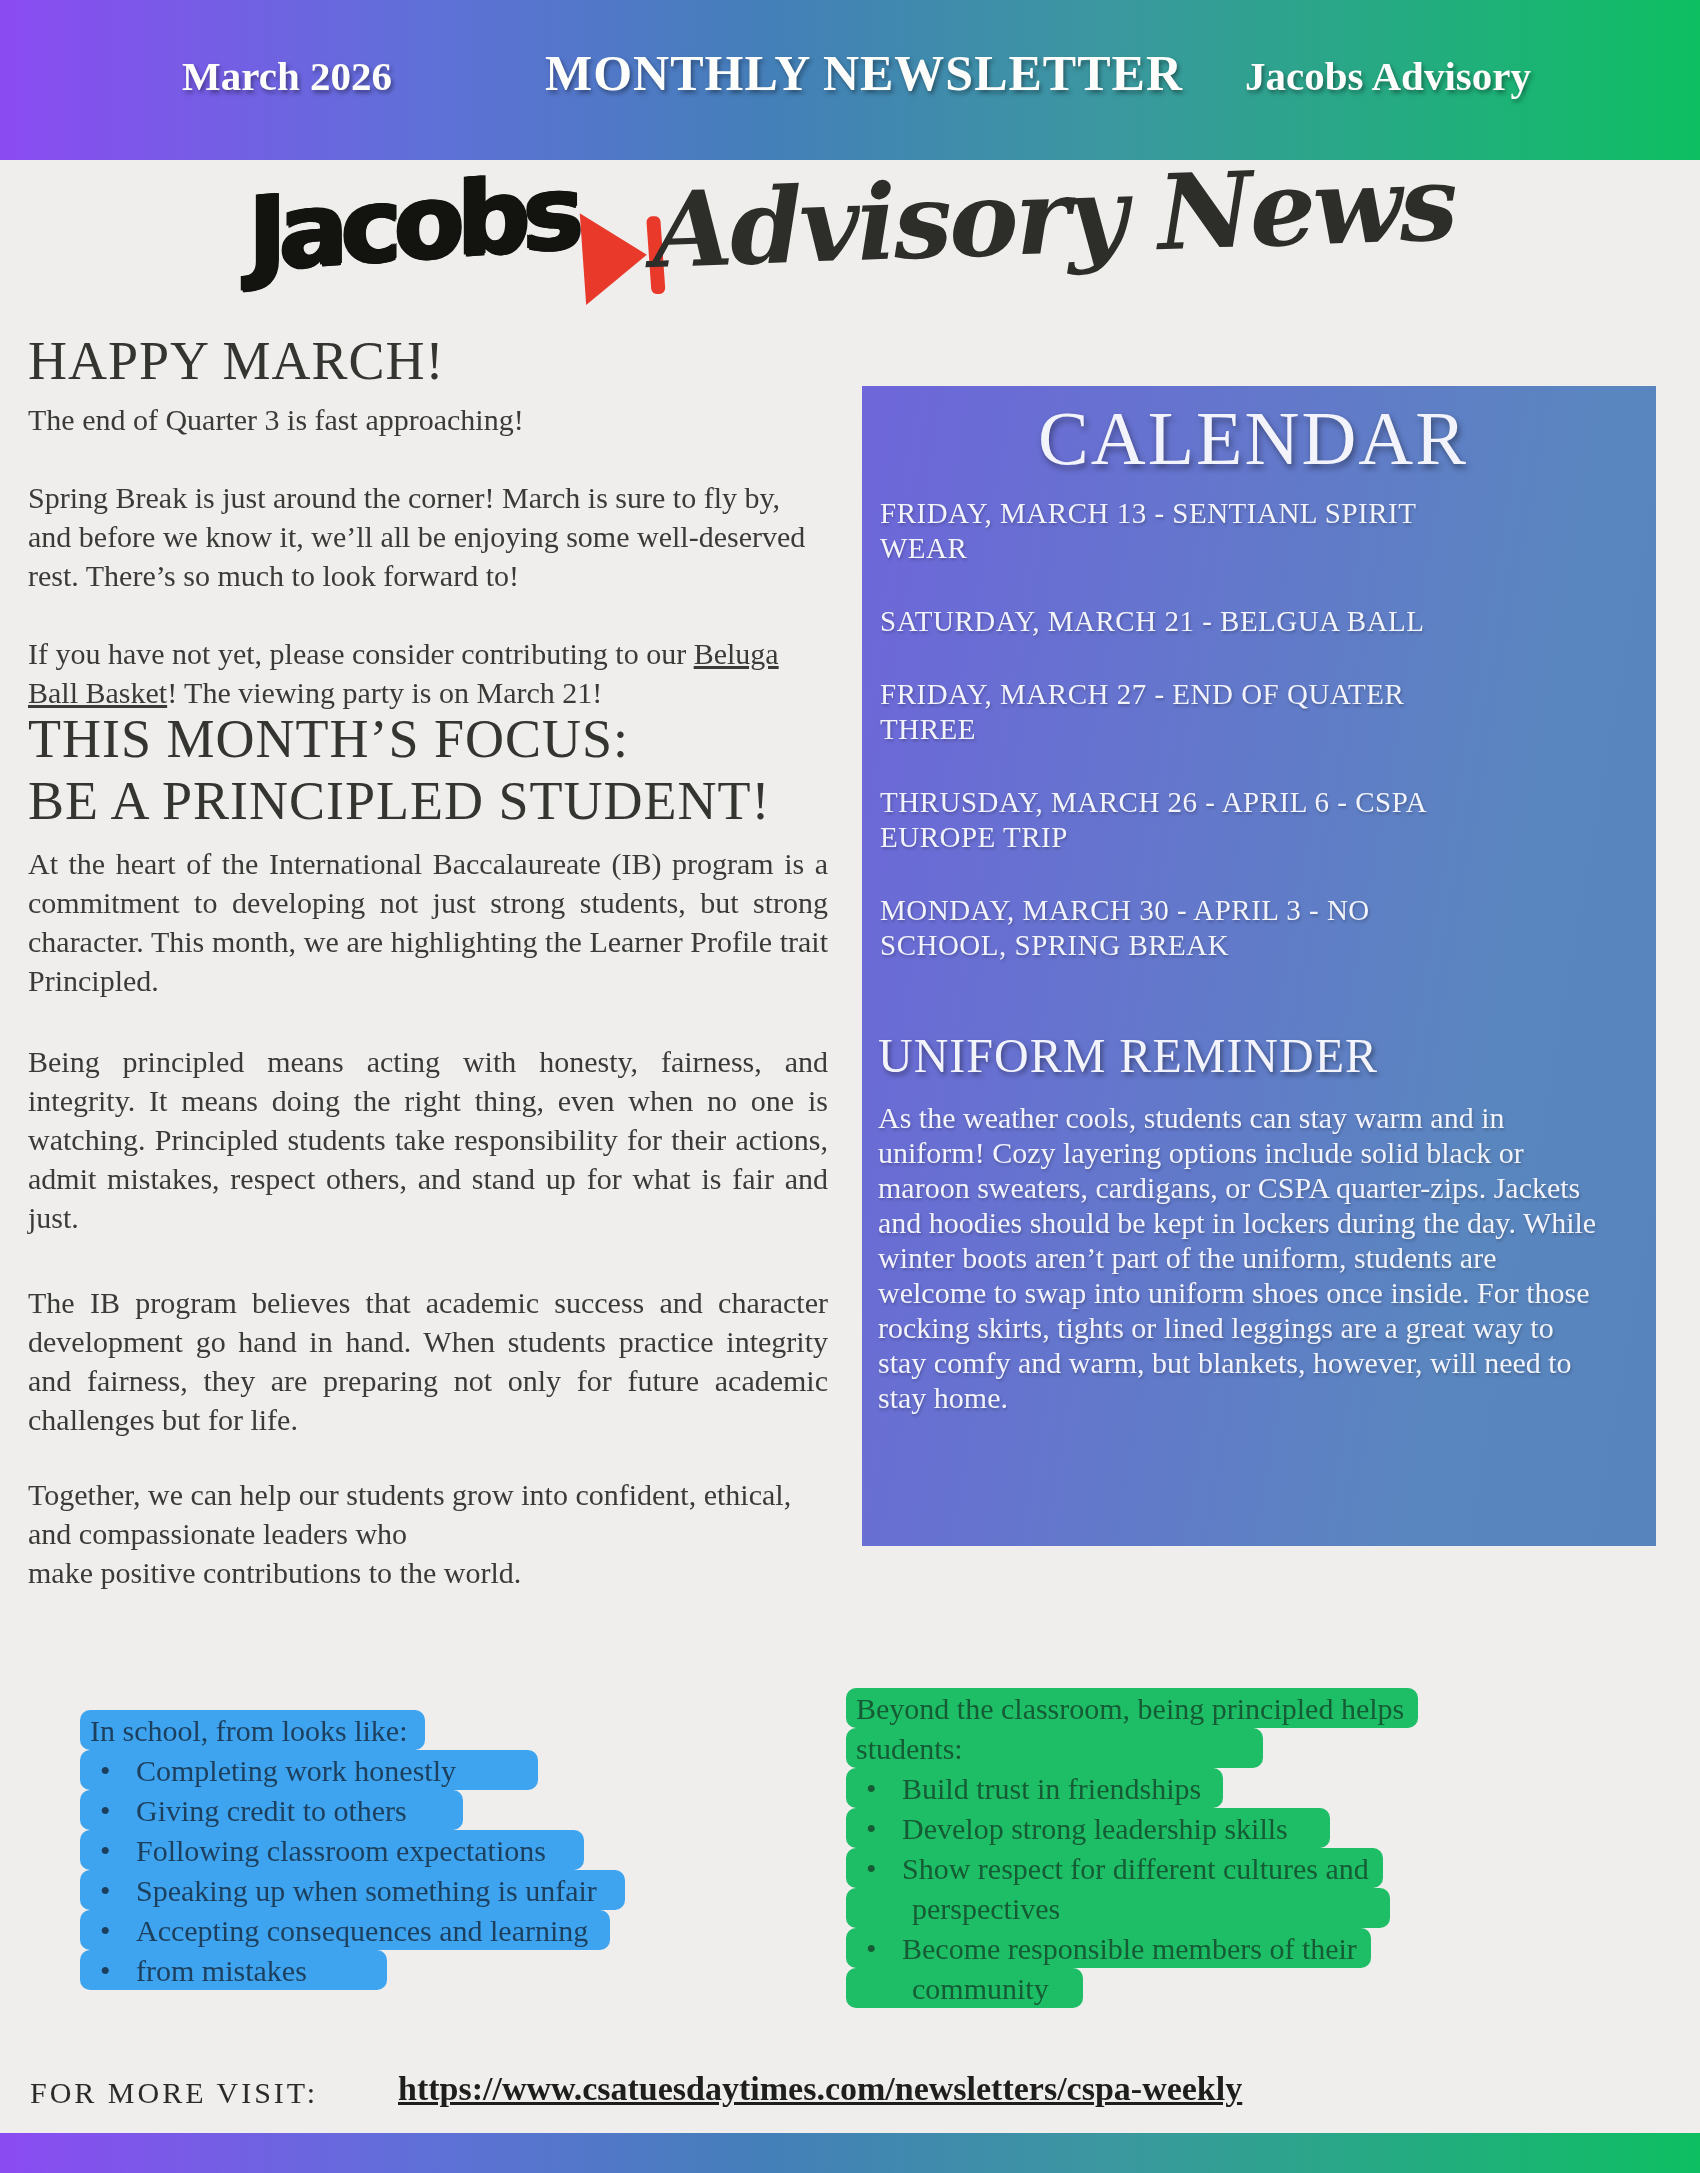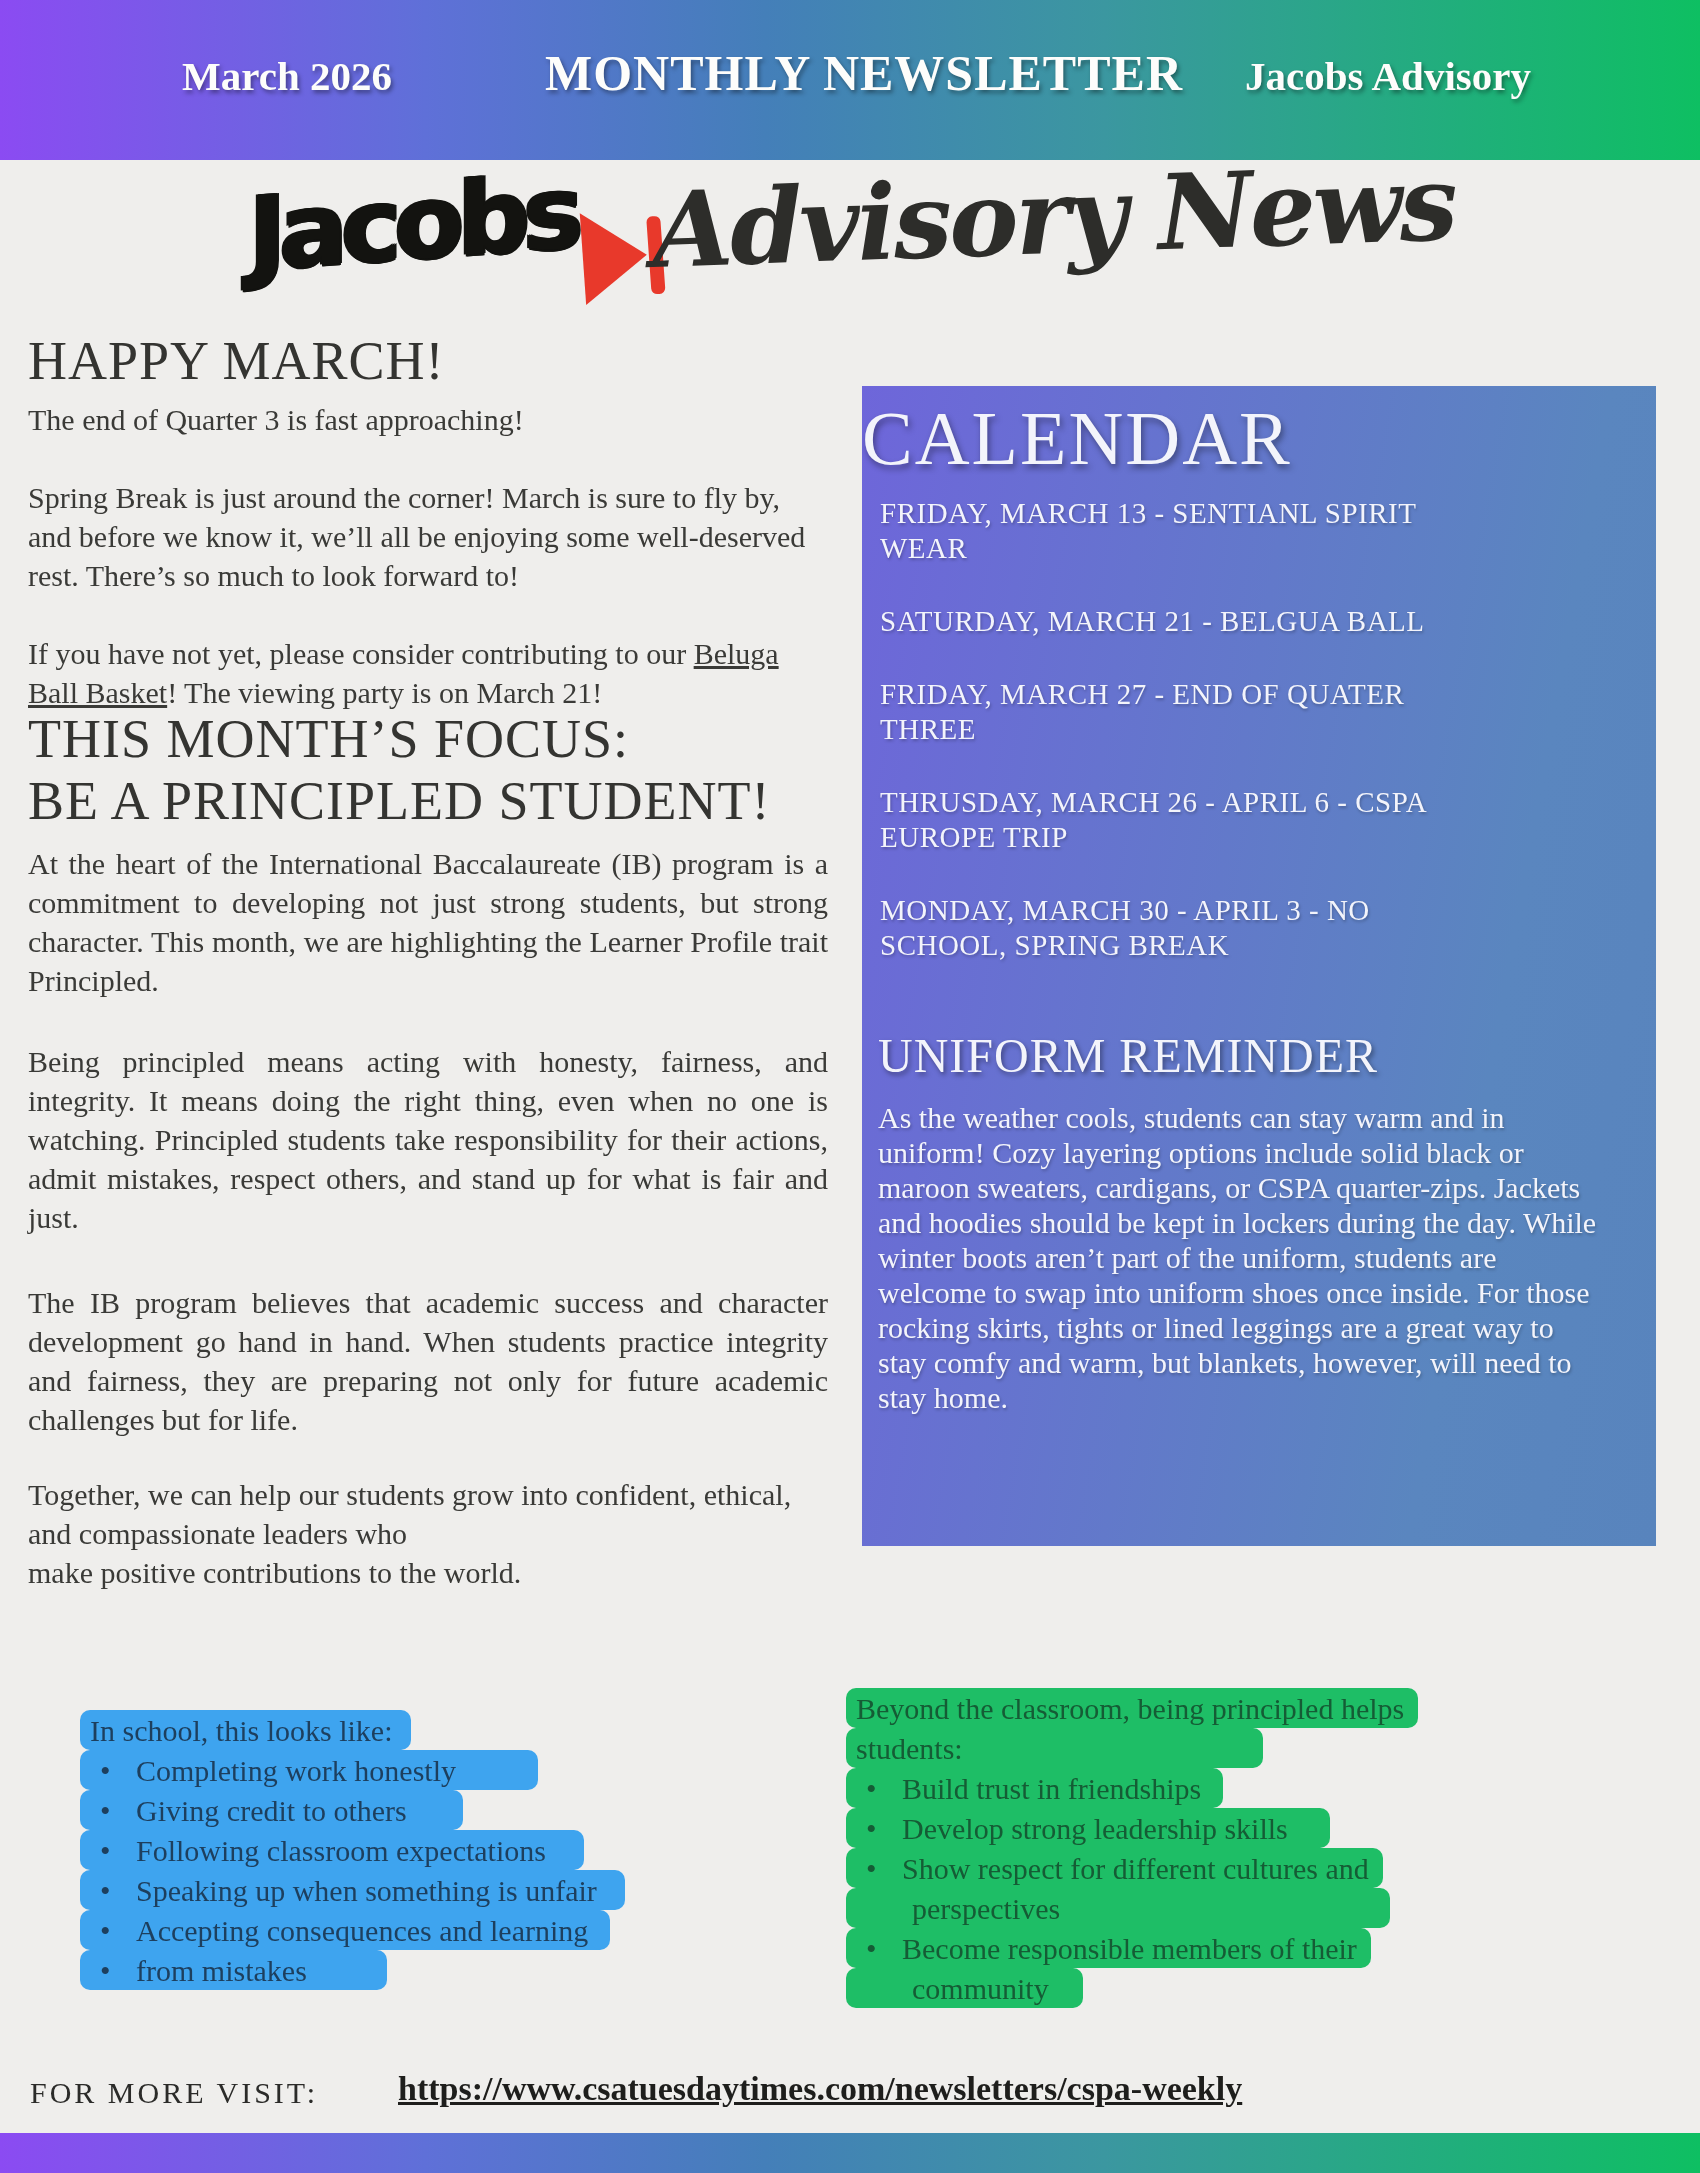--- a/index.html
+++ b/index.html
@@ -63,21 +63,21 @@
   .pre{white-space:pre-line;}
   .u-link{text-decoration:underline;}
 
   
   .cal-box{
     position:absolute;left:862px;top:386px;width:794px;height:1160px;
     background:linear-gradient(100deg,#6e66da 0%,#5a86bf 75%,#5884bd 100%);
     color:#f3f4fb;box-sizing:border-box;
   }
   .cal-title{
-    margin:14px 12px 20px 0;text-align:left;
+    margin:14px 12px 20px 0;text-align:center;
     font-size:76px;line-height:1.0;font-weight:400;letter-spacing:2px;
     text-shadow:2px 4px 6px rgba(0,0,0,.4);
   }
   .events{margin:0 40px 0 18px;}
   .event{
     font-size:29px;line-height:35px;margin:0 0 38px 0;
     letter-spacing:.5px;text-shadow:1px 2px 3px rgba(0,0,0,.25);
   }
   .uniform-title{
     margin:66px 0 0 16px;font-size:48px;line-height:53px;font-weight:400;
@@ -157,21 +157,21 @@
     <p class="event pre">THRUSDAY, MARCH 26 - APRIL 6 - CSPA
 EUROPE TRIP</p>
     <p class="event pre">MONDAY, MARCH 30 - APRIL 3 - NO
 SCHOOL, SPRING BREAK</p>
   </div>
   <h2 class="uniform-title">UNIFORM REMINDER</h2>
   <p class="uniform-body">As the weather cools, students can stay warm and in uniform! Cozy layering options include solid black or maroon sweaters, cardigans, or CSPA quarter-zips. Jackets and hoodies should be kept in lockers during the day. While winter boots aren’t part of the uniform, students are welcome to swap into uniform shoes once inside. For those rocking skirts, tights or lined leggings are a great way to stay comfy and warm, but blankets, however, will need to stay home.</p>
 </aside>
 
 <div class="hl-list school-list">
-  <div class="hl-line" style="padding-right:18px">In school, this looks like:</div>
+  <div class="hl-line" style="padding-right:18px">In school, from looks like:</div>
   <div class="hl-line li" style="padding-right:82px">
       <span class="bullet"></span>
       <span>Completing work honestly</span>
     </div>
   <div class="hl-line li" style="padding-right:56px">
       <span class="bullet"></span>
       <span>Giving credit to others</span>
     </div>
   <div class="hl-line li" style="padding-right:38px">
       <span class="bullet"></span>

